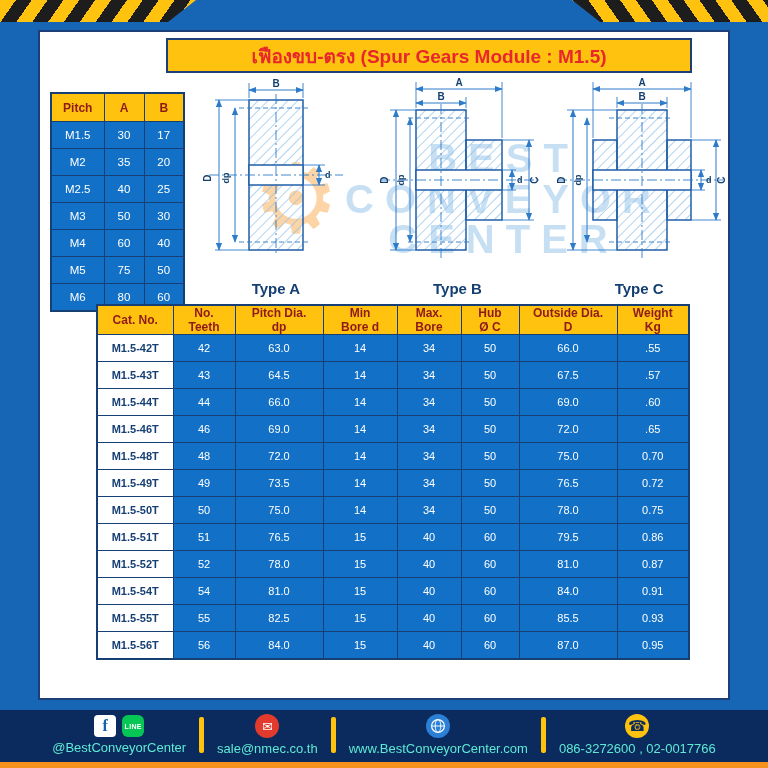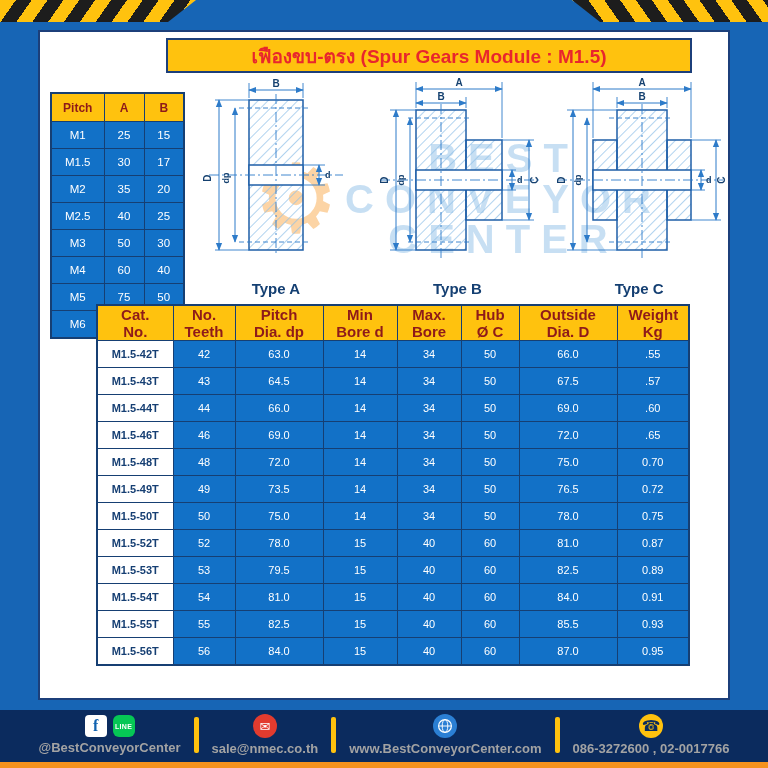--- a/index.html
+++ b/index.html
@@ -72,21 +72,21 @@
   svg .outline    { stroke:#1f5fa8; stroke-width:1.5; }
   svg .dimtext    { fill:#14406f; font-size:10px; font-weight:bold; }
   svg .dimtext.small { font-size:9px; }
 
   
   .gear-table {
     position:absolute; left:56px; top:272px; width:592px;
     table-layout:fixed; border:2px solid #163f73;
   }
   .gear-table th {
-    background:#ffc20e; color:#8e1a1a; font-size:15px; height:28px;
+    background:#ffc20e; color:#8e1a1a; font-size:12px; height:28px;
     border:1px solid #163f73; text-align:center; padding:0 11px;
   }
   .gear-table td {
     background:#1271c7; color:#ffffff; font-size:11px; height:24px;
     border:1px solid #163f73; text-align:center;
   }
   .gear-table td:first-child { background:#ffffff; color:#163f73; font-weight:600; }
 
   
   .footer {
@@ -107,21 +107,21 @@
     font-weight:bold; font-size:7px; display:flex; align-items:center; justify-content:center;
     letter-spacing:0.3px;
   }
   .circle-icon {
     width:24px; height:24px; border-radius:50%;
     display:flex; align-items:center; justify-content:center; font-size:13px;
   }
   .mail  { background:#e23b2e; color:#ffffff; }
   .globe { background:#2b7fd4; color:#ffffff; }
   .phone { background:#ffc20e; color:#0b2b5e; font-size:15px; }
-  .f-text { color:#a3a3a3; font-weight:bold; font-size:13px; white-space:nowrap; }
+  .f-text { color:#5eead4; font-weight:normal; font-size:13px; white-space:nowrap; }
   .f-sep  { width:5px; height:36px; background:#ffc20e; border-radius:2px; }
   .orange-strip {
     position:absolute; left:0; bottom:0; width:768px; height:6px; background:#f5921e;
   }
 </style>
 </head>
 <body>
 
 <div class="hazard hazard-left"></div>
 <div class="hazard hazard-right"></div>
@@ -139,25 +139,20 @@
         <col style="width:40px">
       </colgroup>
     <thead>
       <tr>
         <th>Pitch</th>
         <th>A</th>
         <th>B</th>
       </tr>
     </thead>
     <tbody>
-        <tr>
-          <td>M1</td>
-          <td>25</td>
-          <td>15</td>
-        </tr>
         <tr>
           <td>M1.5</td>
           <td>30</td>
           <td>17</td>
         </tr>
         <tr>
           <td>M2</td>
           <td>35</td>
           <td>20</td>
         </tr>
@@ -409,38 +404,38 @@
           <td>M1.5-50T</td>
           <td>50</td>
           <td>75.0</td>
           <td>14</td>
           <td>34</td>
           <td>50</td>
           <td>78.0</td>
           <td>0.75</td>
         </tr>
         <tr>
+          <td>M1.5-51T</td>
+          <td>51</td>
+          <td>76.5</td>
+          <td>15</td>
+          <td>40</td>
+          <td>60</td>
+          <td>79.5</td>
+          <td>0.86</td>
+        </tr>
+        <tr>
           <td>M1.5-52T</td>
           <td>52</td>
           <td>78.0</td>
           <td>15</td>
           <td>40</td>
           <td>60</td>
           <td>81.0</td>
           <td>0.87</td>
-        </tr>
-        <tr>
-          <td>M1.5-53T</td>
-          <td>53</td>
-          <td>79.5</td>
-          <td>15</td>
-          <td>40</td>
-          <td>60</td>
-          <td>82.5</td>
-          <td>0.89</td>
         </tr>
         <tr>
           <td>M1.5-54T</td>
           <td>54</td>
           <td>81.0</td>
           <td>15</td>
           <td>40</td>
           <td>60</td>
           <td>84.0</td>
           <td>0.91</td>

